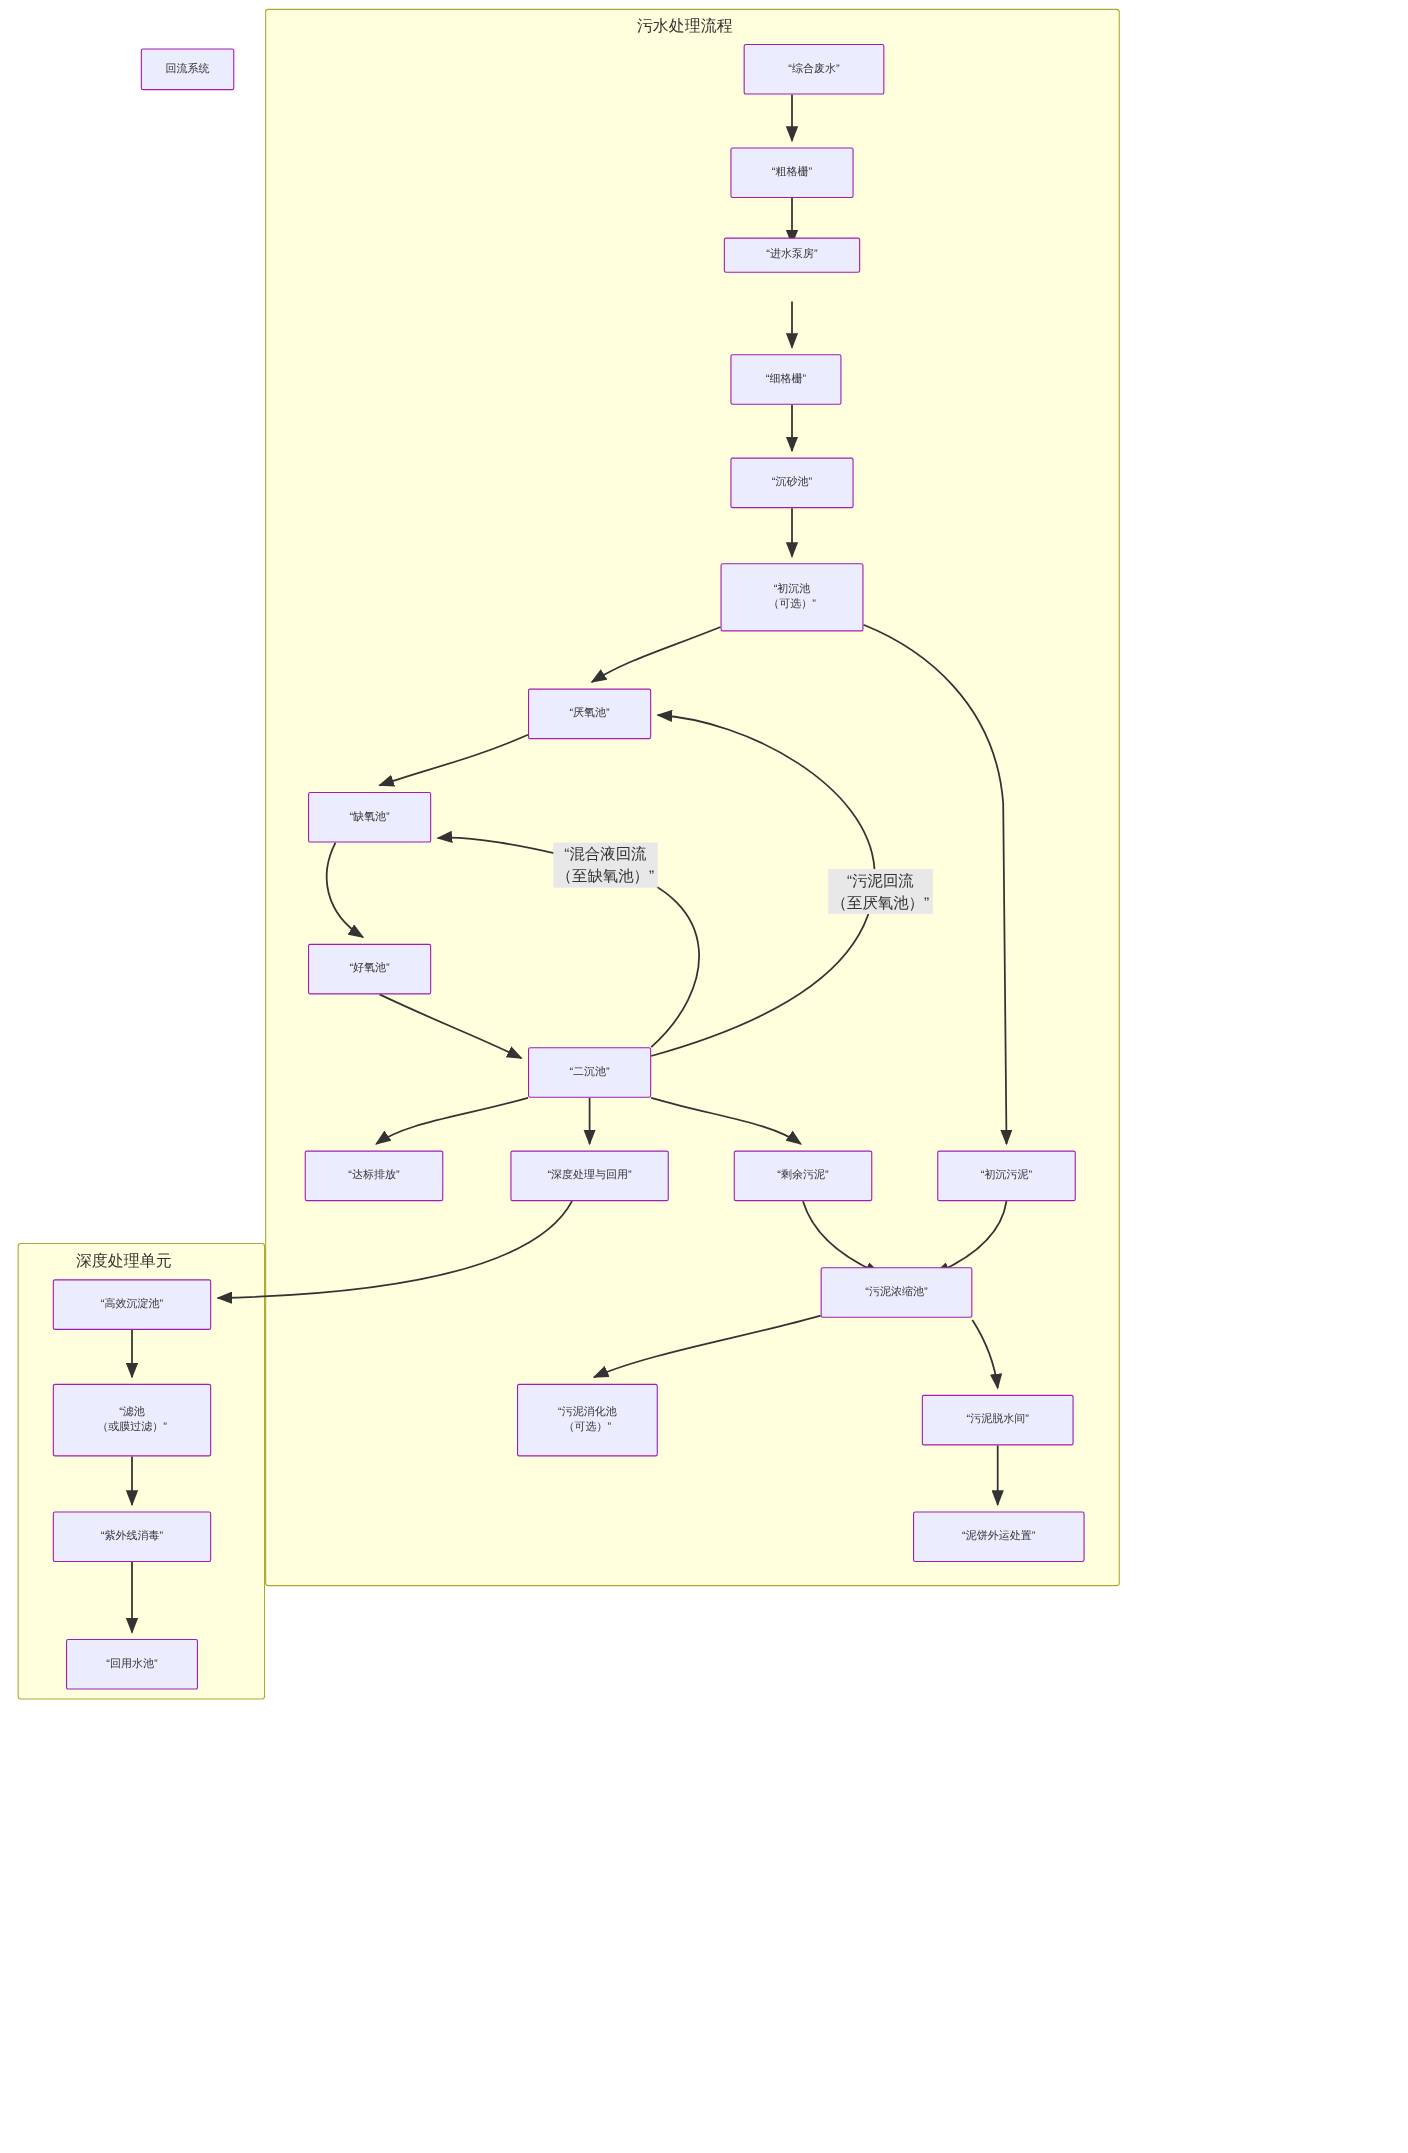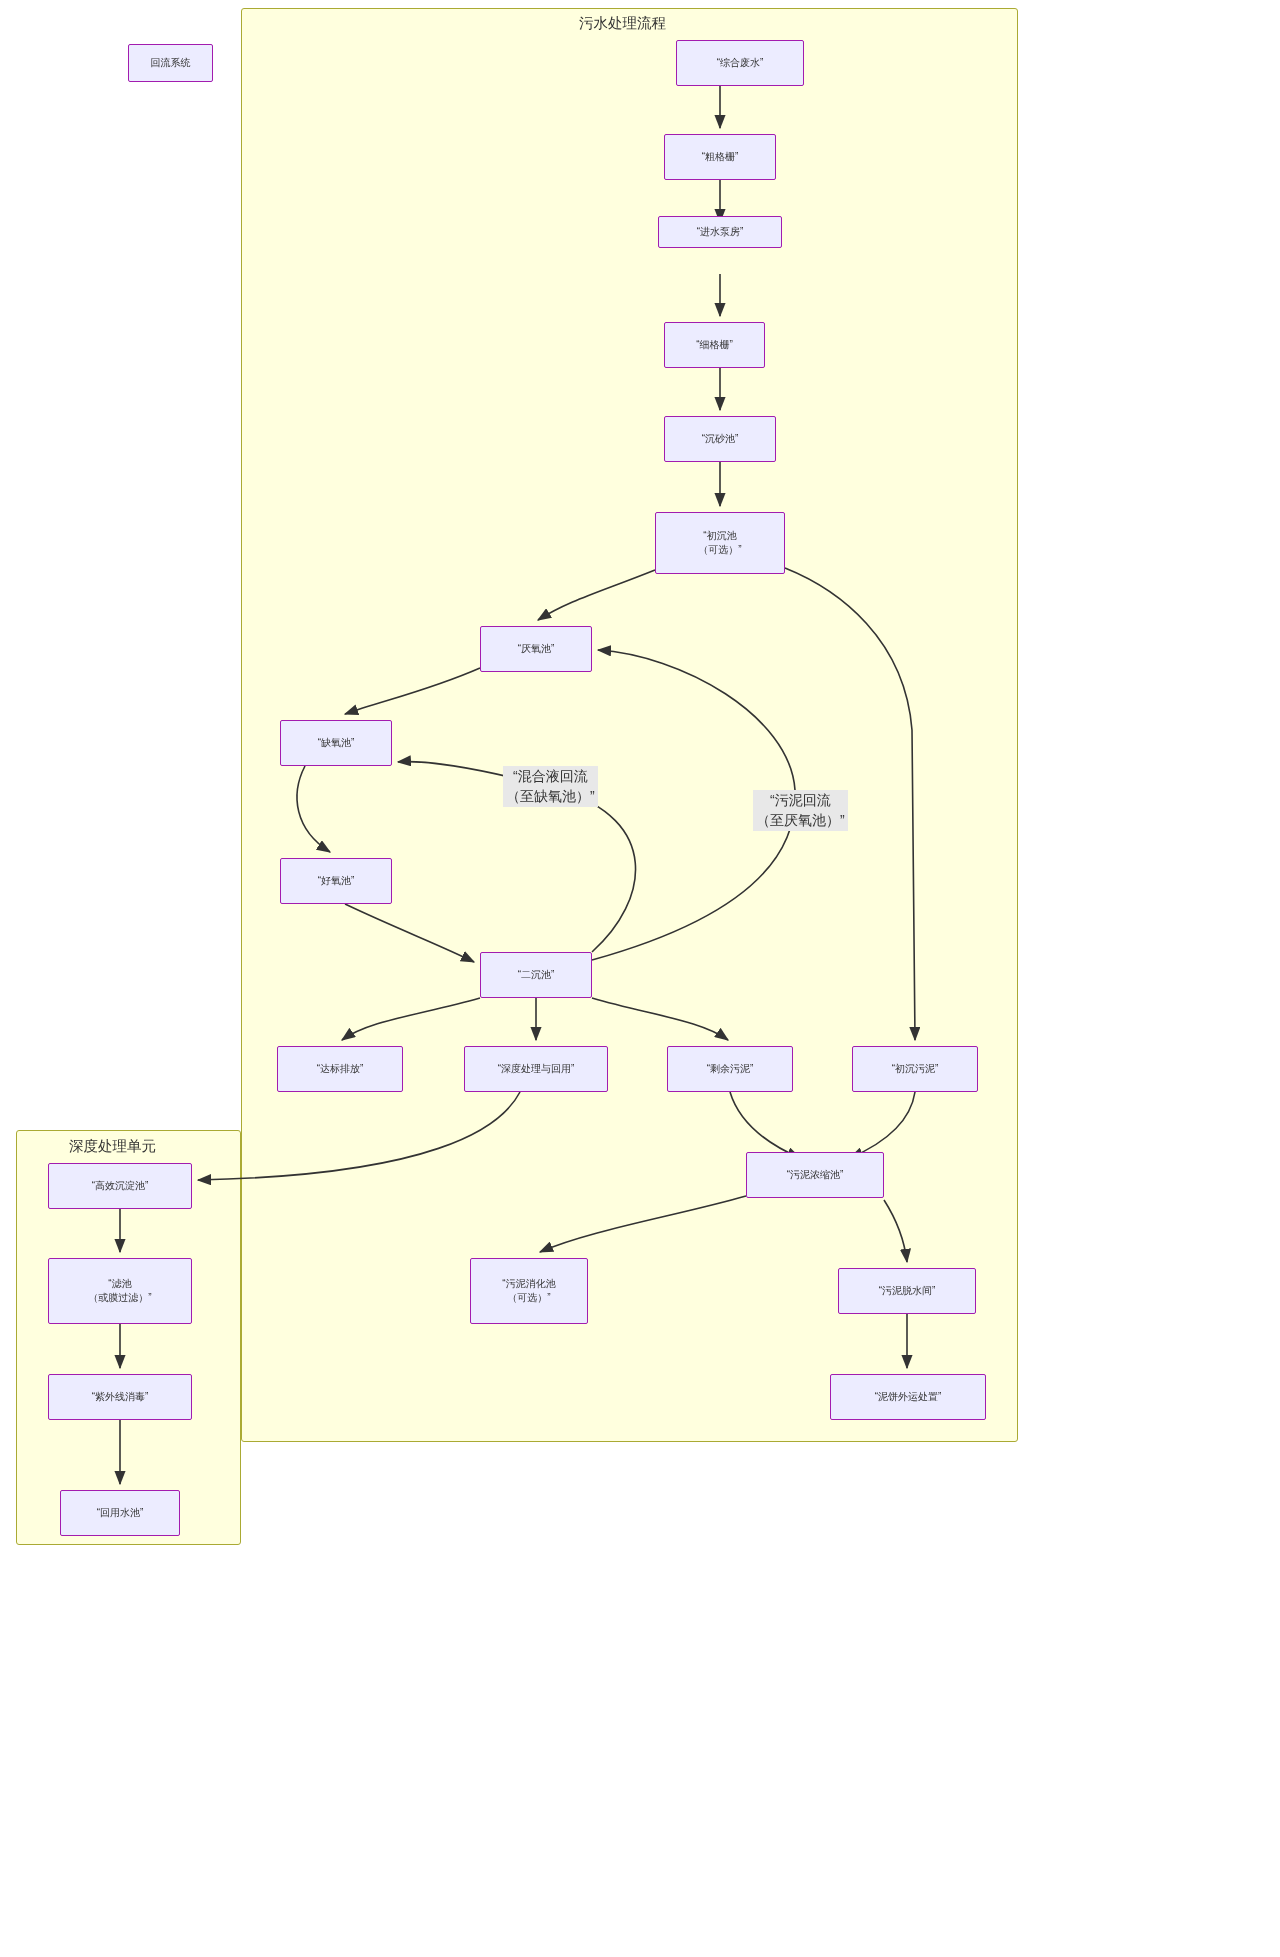--- a/index.html
+++ b/index.html
@@ -125,21 +125,21 @@
 （可选）”</div>
       <div class="node" style="left: 480px; top: 626px; width: 112px; height: 46px;">“厌氧池”</div>
       <div class="node" style="left: 280px; top: 720px; width: 112px; height: 46px;">“缺氧池”</div>
       <div class="node" style="left: 280px; top: 858px; width: 112px; height: 46px;">“好氧池”</div>
       <div class="node" style="left: 480px; top: 952px; width: 112px; height: 46px;">“二沉池”</div>
       <div class="node" style="left: 277px; top: 1046px; width: 126px; height: 46px;">“达标排放”</div>
       <div class="node" style="left: 464px; top: 1046px; width: 144px; height: 46px;">“深度处理与回用”</div>
       <div class="node" style="left: 667px; top: 1046px; width: 126px; height: 46px;">“剩余污泥”</div>
       <div class="node" style="left: 852px; top: 1046px; width: 126px; height: 46px;">“初沉污泥”</div>
       <div class="node" style="left: 746px; top: 1152px; width: 138px; height: 46px;">“污泥浓缩池”</div>
-      <div class="node" style="left: 470px; top: 1258px; width: 118px; height: 66px;">“污泥消化池
+      <div class="node" style="left: 470px; top: 1258px; width: 128px; height: 66px;">“污泥消化池
 （可选）”</div>
       <div class="node" style="left: 838px; top: 1268px; width: 138px; height: 46px;">“污泥脱水间”</div>
       <div class="node" style="left: 830px; top: 1374px; width: 156px; height: 46px;">“泥饼外运处置”</div>
       <div class="node" style="left: 48px; top: 1163px; width: 144px; height: 46px;">“高效沉淀池”</div>
       <div class="node" style="left: 48px; top: 1258px; width: 144px; height: 66px;">“滤池
 （或膜过滤）”</div>
       <div class="node" style="left: 48px; top: 1374px; width: 144px; height: 46px;">“紫外线消毒”</div>
       <div class="node" style="left: 60px; top: 1490px; width: 120px; height: 46px;">“回用水池”</div>
     </div>
 

